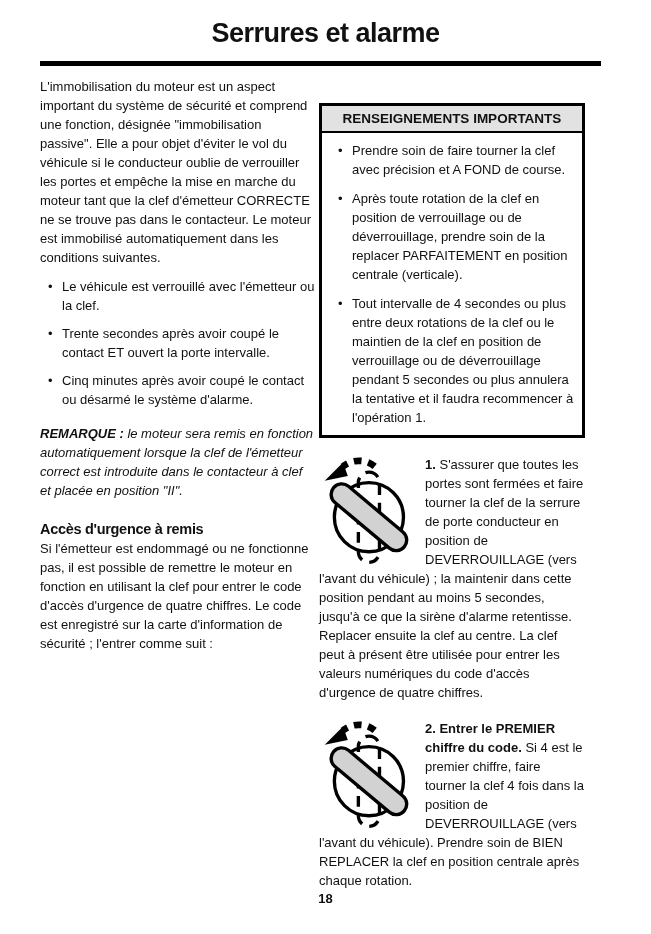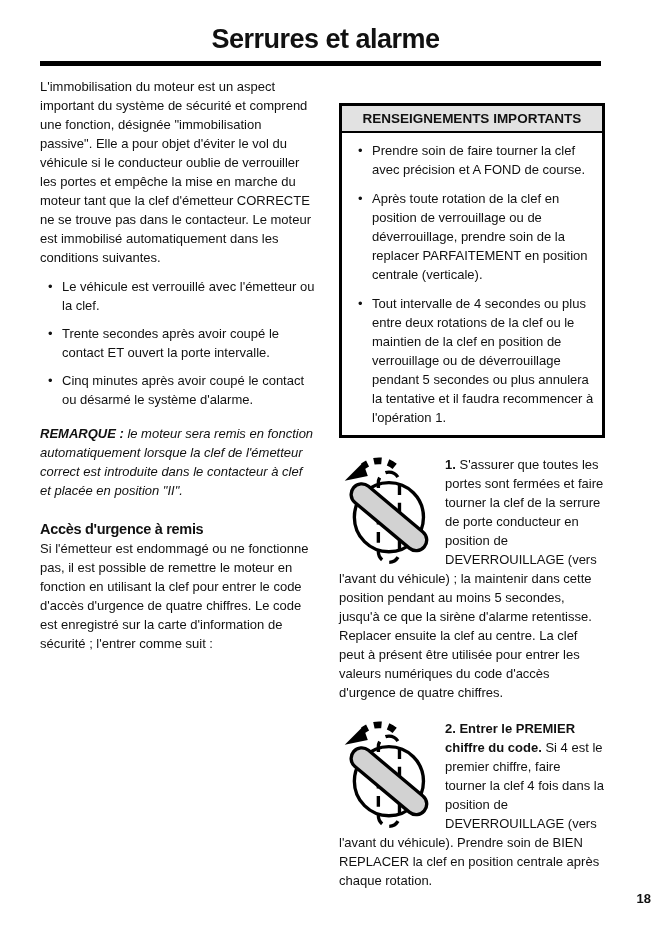--- a/index.html
+++ b/index.html
@@ -8,42 +8,42 @@
     position: relative;
     width: 651px;
     height: 934px;
     background: #ffffff;
     font-family: "Liberation Sans", sans-serif;
     color: #111;
     overflow: hidden;
   }
   .doc-title {
     position: absolute;
-    top: 24px; left: 0; right: 0;
+    top: 18px; left: 0; right: 0;
     text-align: center;
     font-size: 27px;
     font-weight: bold;
     letter-spacing: -0.5px;
   }
   .title-rule {
     position: absolute;
     top: 61px; left: 40px;
     width: 561px; height: 5px;
     background: #000;
   }
   .col-left {
     position: absolute;
     left: 40px; top: 77px;
     width: 276px;
     font-size: 13px;
     line-height: 19px;
   }
   .col-right {
     position: absolute;
-    left: 339px; top: 103px;
+    left: 319px; top: 103px;
     width: 266px;
     font-size: 13px;
     line-height: 19px;
   }
   .sec-heading {
     font-size: 14.5px;
     font-weight: bold;
     letter-spacing: -0.3px;
     margin-bottom: 3px;
   }
@@ -93,21 +93,21 @@
     float: left;
     width: 96px;
     height: 112px;
     margin-right: 10px;
     margin-bottom: 2px;
   }
   .step .step-bold { font-weight: bold; }
   .page-number {
     position: absolute;
     bottom: 28px; left: 0; right: 0;
-    text-align: right;
+    text-align: center;
     font-size: 13px;
     font-weight: bold;
   }
 </style>
 </head>
 <body>
 
 <div class="page">
 
   <h1 class="doc-title">Serrures et alarme</h1>

